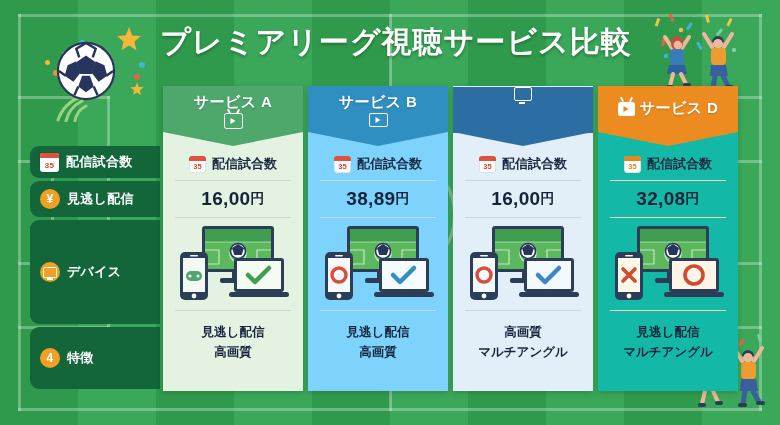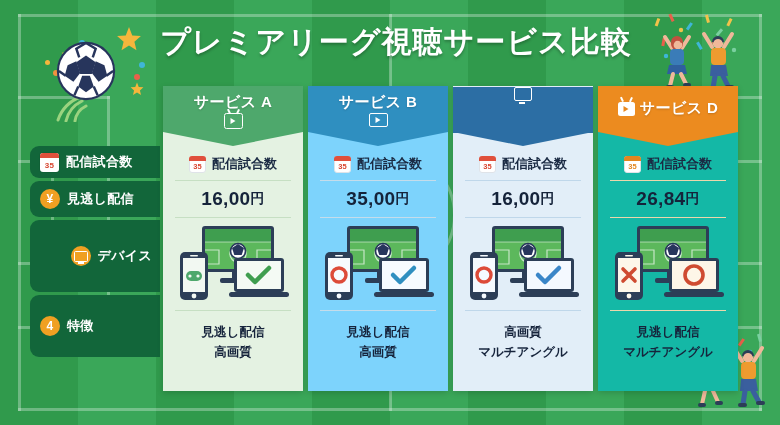--- a/index.html
+++ b/index.html
@@ -38,21 +38,21 @@
     background:#12663a;color:#ffffff;
     border-radius:9px 0 0 9px;
     padding:0 8px 0 10px;
     font-size:13px;font-weight:700;
     box-sizing:border-box;
     margin-bottom:3px;
     letter-spacing:.3px;
   }
   .lbl.h1{height:32px;}
   .lbl.h2{height:36px;}
-  .lbl.h3{height:72px;justify-content:flex-end;}
+  .lbl.h3{height:104px;}
   .lbl.h4{height:62px;}
   .lbl .ic{flex:0 0 auto;display:flex;align-items:center;justify-content:center;}
 
   .ico-cal{width:19px;height:19px;background:#ffffff;border-radius:3px;position:relative;box-shadow:0 0 0 1px rgba(0,0,0,.06);}
   .ico-cal:before{content:"";position:absolute;left:0;right:0;top:0;height:5px;background:#e0503c;border-radius:3px 3px 0 0;}
   .ico-cal span{position:absolute;left:0;right:0;bottom:1px;text-align:center;font-size:8px;font-weight:700;color:#d8452f;line-height:10px;}
 
   .ico-round{width:20px;height:20px;border-radius:50%;background:#f0a022;color:#fff;font-size:12px;font-weight:700;display:flex;align-items:center;justify-content:center;line-height:1;}
   .ico-mon{width:20px;height:20px;border-radius:50%;background:#f0a022;display:flex;align-items:center;justify-content:center;}
   .ico-mon i{display:block;width:12px;height:9px;border:1.6px solid #fff;border-radius:1.5px;position:relative;}
@@ -373,21 +373,21 @@
     </div>
     <div class="body" data-name="card-body">
       <div class="r-match" data-name="matches-row">
         <span class="minical" data-name="calendar-icon" style="--cal: #e0503c;">
           <span style="color:#d8452f;">35</span>
         </span>
         <span data-name="matches-label">配信試合数</span>
       </div>
       <div class="rowline" style="background:#c5dcea;"></div>
       <div class="r-price" data-name="price-row">
-        <span data-name="price-value">35,00</span>
+        <span data-name="price-value">38,89</span>
           <span class="yen" data-name="price-unit">円</span>
       </div>
       <div class="rowline" style="background:#c5dcea;"></div>
       <div class="r-dev" data-name="devices-row">
         <svg width="118" height="80" viewBox="0 0 118 80" data-name="devices-illustration">
           <rect x="28" y="2" width="72" height="46" rx="3" fill="#2c3e57"></rect>
           <rect x="31" y="5" width="66" height="40" fill="#5cb85c"></rect>
           <rect x="31" y="5" width="66" height="13" fill="#3f9e4f"></rect>
           <path d="M31 18 h66" stroke="#ffffff" stroke-width="1" opacity=".5"></path>
           <circle cx="64" cy="30" r="8" fill="none" stroke="#ffffff" stroke-width="1.4" opacity=".7"></circle>
@@ -490,21 +490,21 @@
     </div>
     <div class="body" data-name="card-body">
       <div class="r-match" data-name="matches-row">
         <span class="minical" data-name="calendar-icon" style="--cal: #e2861f;">
           <span style="color:#e2861f;">35</span>
         </span>
         <span data-name="matches-label">配信試合数</span>
       </div>
       <div class="rowline" style="background:#ecd7ab;"></div>
       <div class="r-price" data-name="price-row">
-        <span data-name="price-value">26,84</span>
+        <span data-name="price-value">32,08</span>
           <span class="yen" data-name="price-unit">円</span>
       </div>
       <div class="rowline" style="background:#ecd7ab;"></div>
       <div class="r-dev" data-name="devices-row">
         <svg width="118" height="80" viewBox="0 0 118 80" data-name="devices-illustration">
           <rect x="28" y="2" width="72" height="46" rx="3" fill="#2c3e57"></rect>
           <rect x="31" y="5" width="66" height="40" fill="#5cb85c"></rect>
           <rect x="31" y="5" width="66" height="13" fill="#3f9e4f"></rect>
           <path d="M31 18 h66" stroke="#ffffff" stroke-width="1" opacity=".5"></path>
           <circle cx="64" cy="30" r="8" fill="none" stroke="#ffffff" stroke-width="1.4" opacity=".7"></circle>

